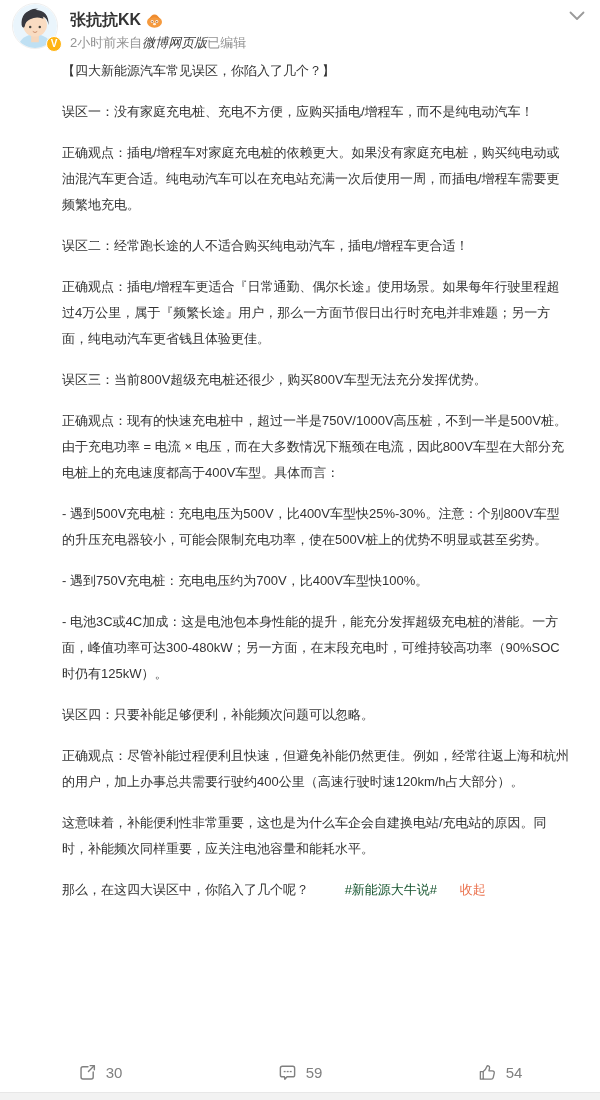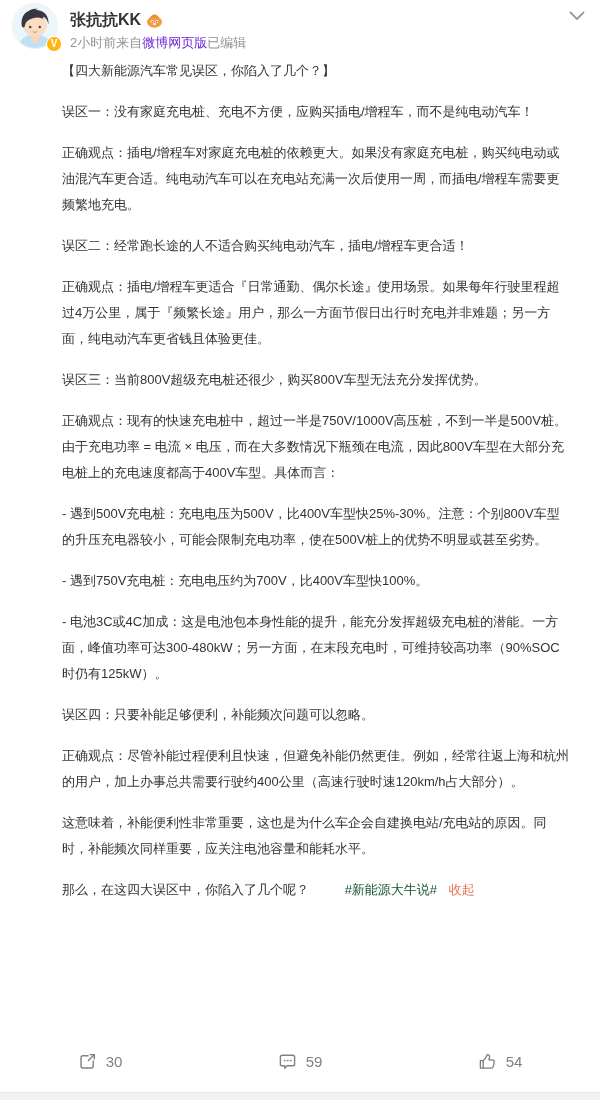--- a/index.html
+++ b/index.html
@@ -22,32 +22,32 @@
     background: #ffb412; border: 1.5px solid #fff;
     color: #fff; font-size: 10px; font-weight: bold;
     display: flex; align-items: center; justify-content: center;
     line-height: 1;
   }
   .head-main { margin-left: 58px; padding-top: 2px; }
   .username-row { display: flex; align-items: center; gap: 5px; }
   .username { font-size: 16px; font-weight: bold; color: #333; cursor: pointer; line-height: 20px; }
   .name-emoji { width: 17px; height: 15px; display: inline-block; }
   .meta-row { margin-top: 4px; font-size: 13px; color: #939393; line-height: 17px; display: flex; }
-  .meta-row .src-link { color: #6d28d9; cursor: pointer; }
+  .meta-row .src-link { color: #404040; cursor: pointer; font-style: italic; }
   .collapse-chevron { position: absolute; right: 12px; top: 5px; width: 22px; height: 22px; cursor: pointer; display: flex; align-items: center; justify-content: center; }
 
   
   .content { margin: 2px 30px 0 62px; width: 508px; font-size: 13px; line-height: 26px; color: #333; flex: 1 1 auto; }
   .content p { margin: 0 0 15px 0; word-break: break-all; }
   .content p:last-child { margin-bottom: 0; }
   .orange-link { color: #14532d; cursor: pointer; text-decoration: none; margin-left: 32px; }
-  .collapse-link { color: #eb7350; cursor: pointer; margin-left: 8px; }
+  .collapse-link { color: #eb7350; cursor: pointer; margin-left: 19px; }
 
   
-  .action-bar { flex: 0 0 auto; display: flex; align-items: flex-start; height: 40px; margin: 2px 0 0 0; }
+  .action-bar { flex: 0 0 auto; display: flex; align-items: center; height: 40px; margin: 2px 0 0 0; }
   .action-item { flex: 1; display: flex; align-items: center; justify-content: center; gap: 9px; color: #808080; font-size: 15px; cursor: pointer; }
   .action-item svg { display: block; }
   .action-count { color: #808080; line-height: 1; }
 
   
   .bottom-strip { flex: 0 0 auto; height: 8px; background: #f2f2f2; border-top: 1px solid #e7e7e7; }
 </style>
 </head>
 <body>
 

